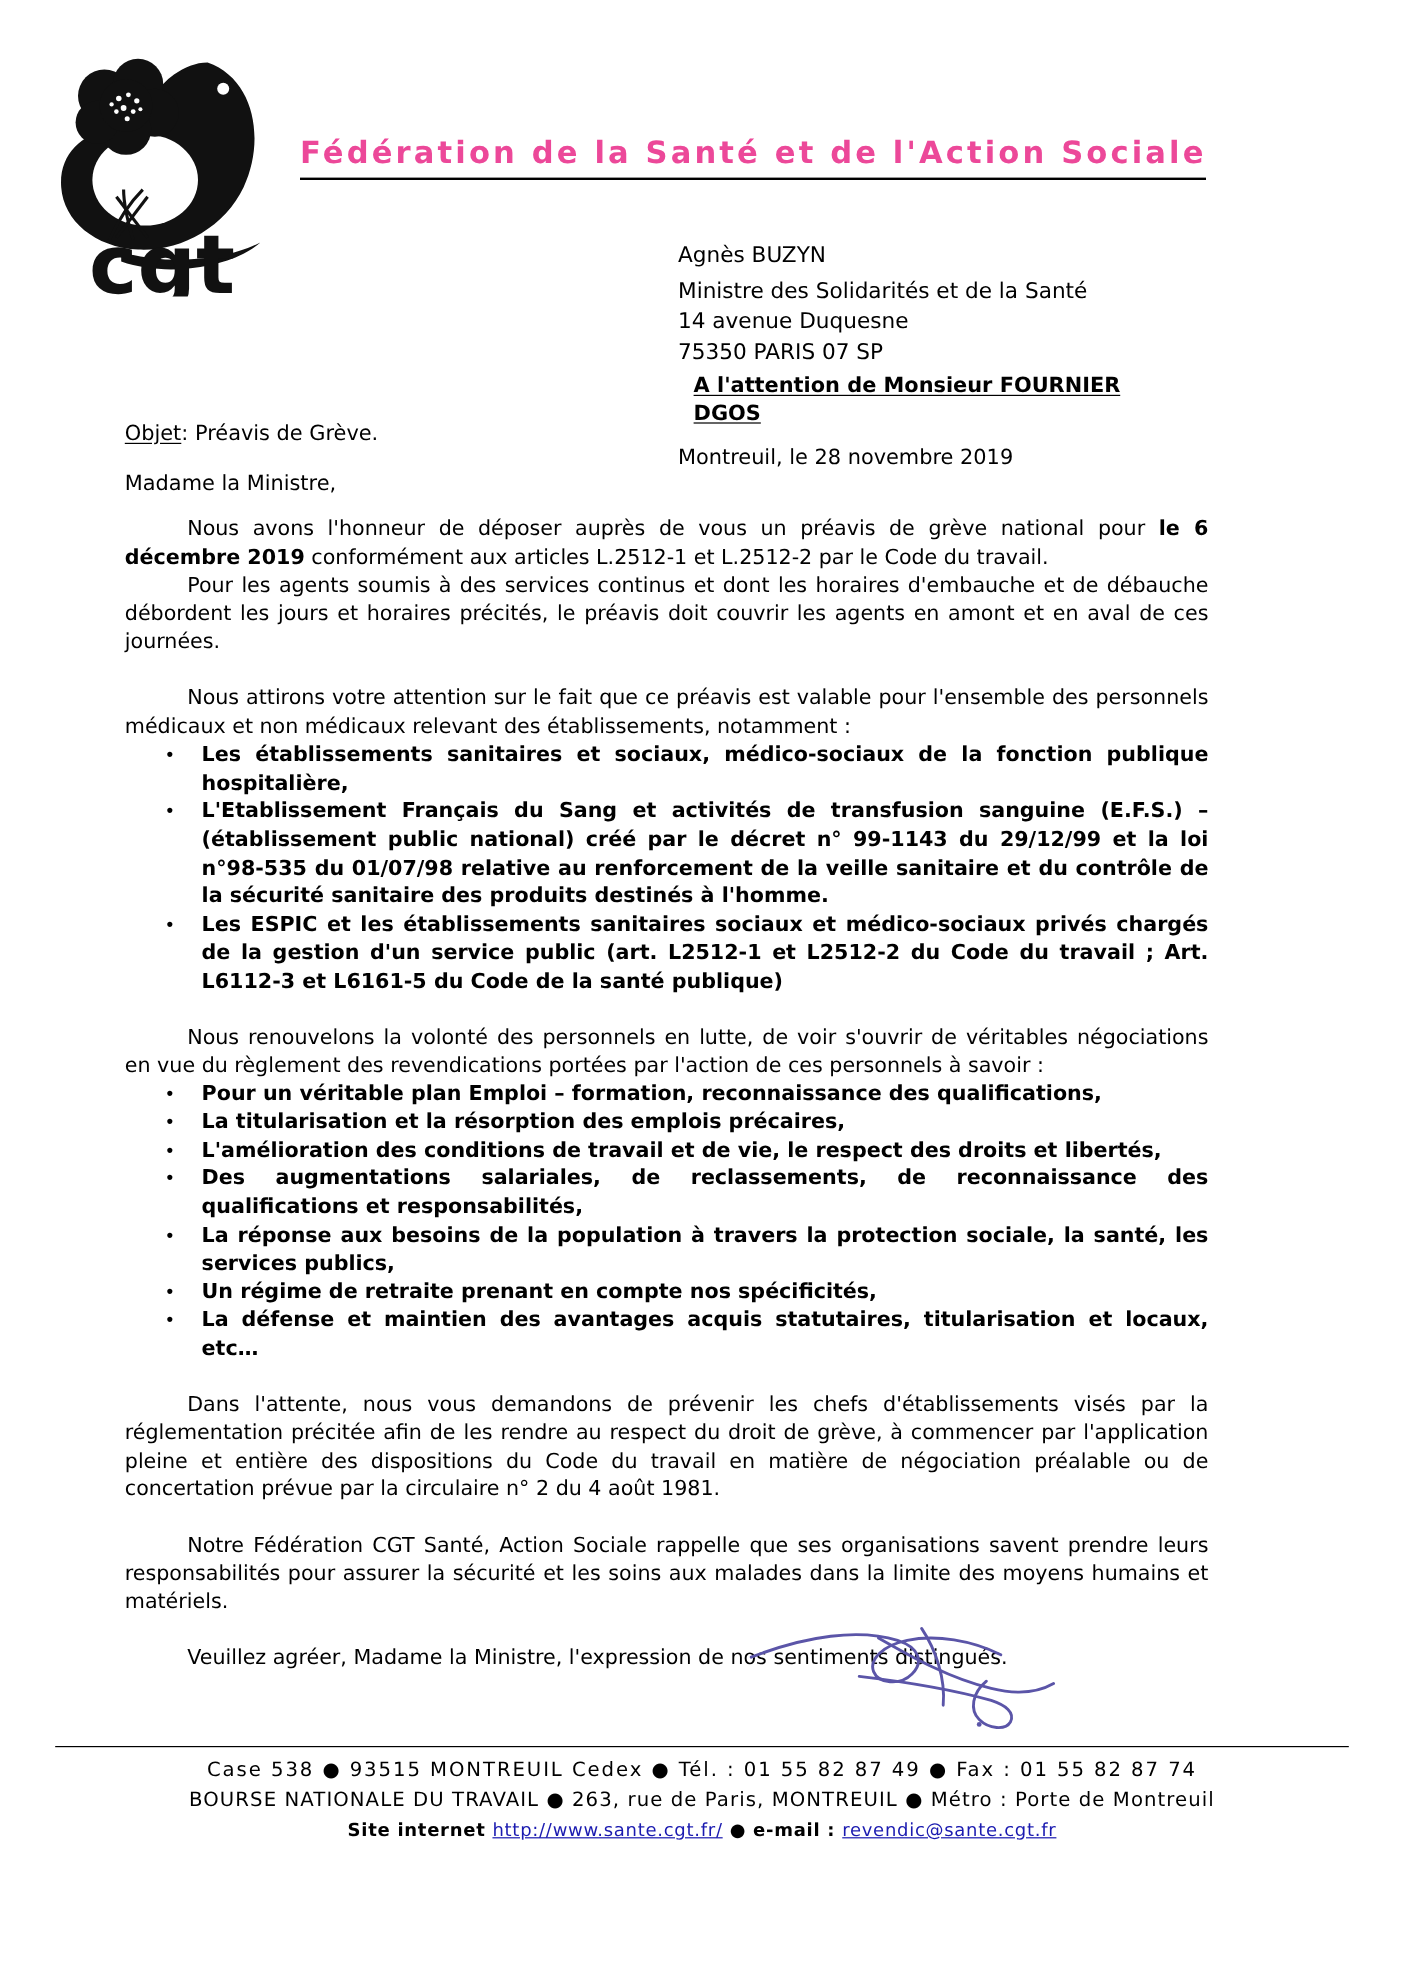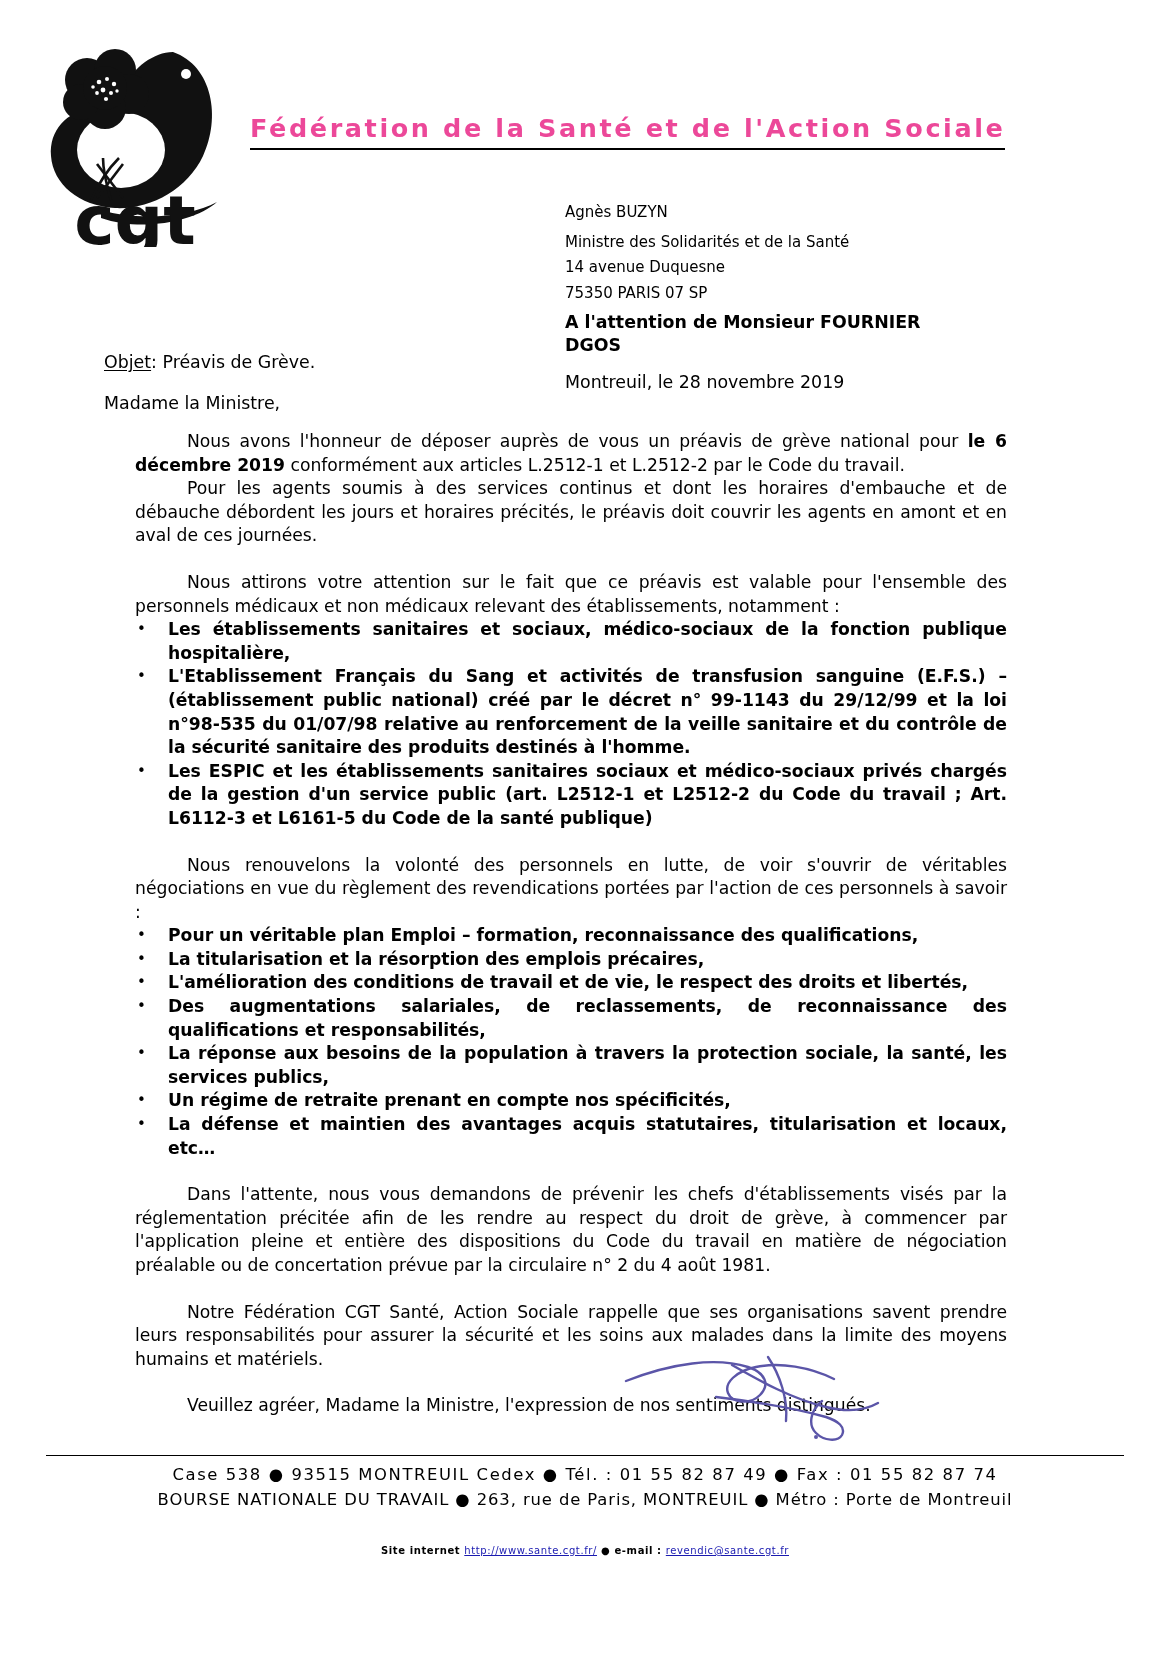--- a/index.html
+++ b/index.html
@@ -49,37 +49,39 @@
     border-bottom: 2.2px solid #000;
     padding-bottom: 5px;
     white-space: nowrap;
   }
 
   
   .recipient {
     position: absolute;
     left: 565px;
     top: 200px;
-    font-size: 15px;
+    font-size: 18px;
     line-height: 25.5px;
   }
   .recipient .name { margin-bottom: 4px; }
 
   .attention {
     position: absolute;
     left: 565px;
     top: 311px;
     font-size: 17.4px;
     font-weight: bold;
     line-height: 22.5px;
   }
   .attention span {
     display: block;
+    text-decoration: underline;
     text-underline-offset: 2px;
     width: max-content;
+    margin-left: 13px;
   }
 
   .datum {
     position: absolute;
     left: 565px;
     top: 372px;
     font-size: 17.4px;
   }
 
   
@@ -109,21 +111,21 @@
     top: 430px;
     width: 903px;
     font-size: 17.2px;
     line-height: 23.6px;
   }
   p.para {
     margin: 0;
     text-align: justify;
     text-justify: inter-word;
   }
-  p.para.indent { text-indent: 52px; margin-left: 31px; }
+  p.para.indent { text-indent: 52px; }
   .gap { height: 23px; }
   b { font-weight: bold; }
 
   ul.blist {
     margin: 0;
     padding: 0;
     list-style: none;
   }
   ul.blist li {
     position: relative;
@@ -177,22 +179,22 @@
     font-family: "DejaVu Sans", sans-serif;
     font-size: 16.4px;
     line-height: 25px;
   }
   .footer .l1, .footer .l2 {
     letter-spacing: 1.6px;
     white-space: nowrap;
   }
   .footer .l2 { letter-spacing: 0.9px; }
   .footer .l3 {
-    margin-top: 26px;
-    font-size: 10px;
+    margin-top: 1px;
+    font-size: 15px;
     font-weight: bold;
     letter-spacing: 0.6px;
   }
   .footer .l3 .lnk {
     font-weight: normal;
     color: #1a1ab0;
     text-decoration: underline;
   }
   .footer .l3 .lbl { font-weight: bold; }
 </style>

